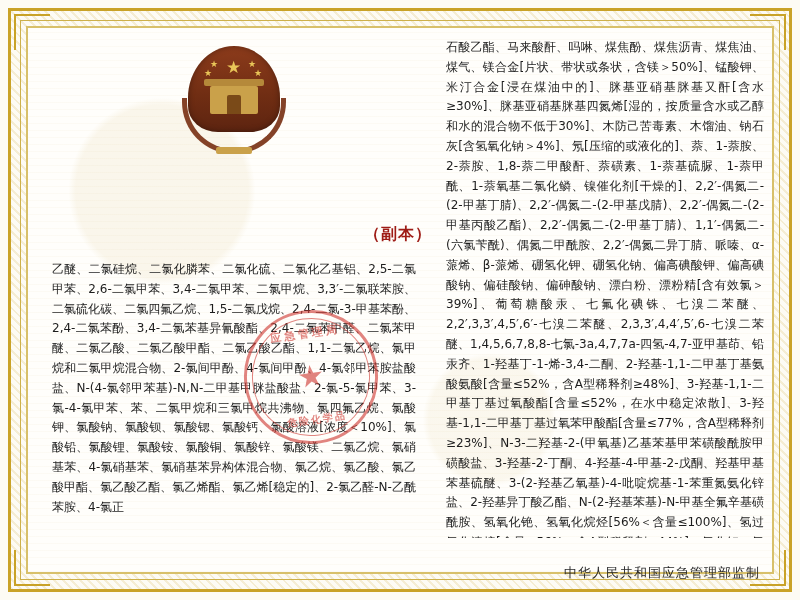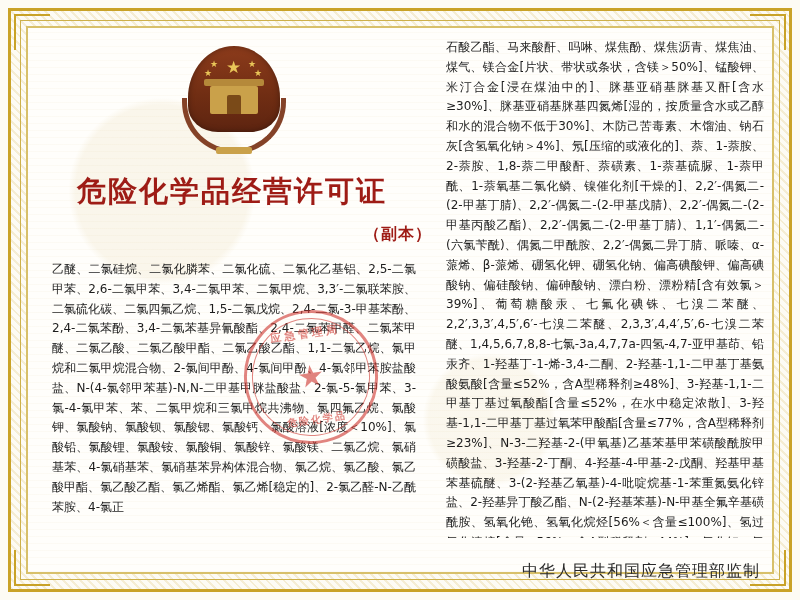--- a/index.html
+++ b/index.html
@@ -289,21 +289,21 @@
     color: #cf3b34;
     font-family: "DejaVu Serif", "Liberation Serif", serif;
     font-weight: bold;
   }
 
   
   .footer {
     position: absolute;
     right: 40px;
     bottom: 18px;
-    font-size: 16px;
+    font-size: 13px;
     color: #2a2a2a;
     letter-spacing: 1px;
     font-family: "DejaVu Sans", "Liberation Sans", sans-serif;
   }
 </style>
 </head>
 <body>
 
 <div class="certificate">
   <div class="frame-outer"></div>
@@ -327,21 +327,20 @@
           <div class="star-s s1">★</div>
           <div class="star-s s2">★</div>
           <div class="star-s s3">★</div>
           <div class="star-s s4">★</div>
           <div class="emblem-gate"></div>
           <div class="emblem-wheat"></div>
           <div class="emblem-base"></div>
         </div>
       </div>
 
-      <div class="title">危险化学品经营许可证</div>
       <div class="subtitle">（副本）</div>
 
       <div class="body-text left-text">乙醚、二氯硅烷、二氯化膦苯、二氯化硫、二氯化乙基铝、2,5-二氯甲苯、2,6-二氯甲苯、3,4-二氯甲苯、二氯甲烷、3,3′-二氯联苯胺、二氯硫化碳、二氯四氟乙烷、1,5-二氯戊烷、2,4-二氯-3-甲基苯酚、2,4-二氯苯酚、3,4-二氯苯基异氰酸酯、2,4-二氯苯甲醛、二氯苯甲醚、二氯乙酸、二氯乙酸甲酯、二氯乙酸乙酯、1,1-二氯乙烷、氯甲烷和二氯甲烷混合物、2-氯间甲酚、4-氯间甲酚、4-氯邻甲苯胺盐酸盐、N-(4-氯邻甲苯基)-N,N-二甲基甲脒盐酸盐、2-氯-5-氯甲苯、3-氯-4-氯甲苯、苯、二氯甲烷和三氯甲烷共沸物、氯四氟乙烷、氯酸钾、氯酸钠、氯酸钡、氯酸锶、氯酸钙、氯酸溶液[浓度＜10%]、氯酸铅、氯酸锂、氯酸铵、氯酸铜、氯酸锌、氯酸镁、二氯乙烷、氯硝基苯、4-氯硝基苯、氯硝基苯异构体混合物、氯乙烷、氯乙酸、氯乙酸甲酯、氯乙酸乙酯、氯乙烯酯、氯乙烯[稳定的]、2-氯乙醛-N-乙酰苯胺、4-氯正</div>
 
       <div class="seal">
         <div class="seal-inner"></div>
         <div class="seal-arc-top">应急管理局</div>
         <div class="seal-star">★</div>
         <div class="seal-arc-bottom">危险化学品</div>
       </div>

